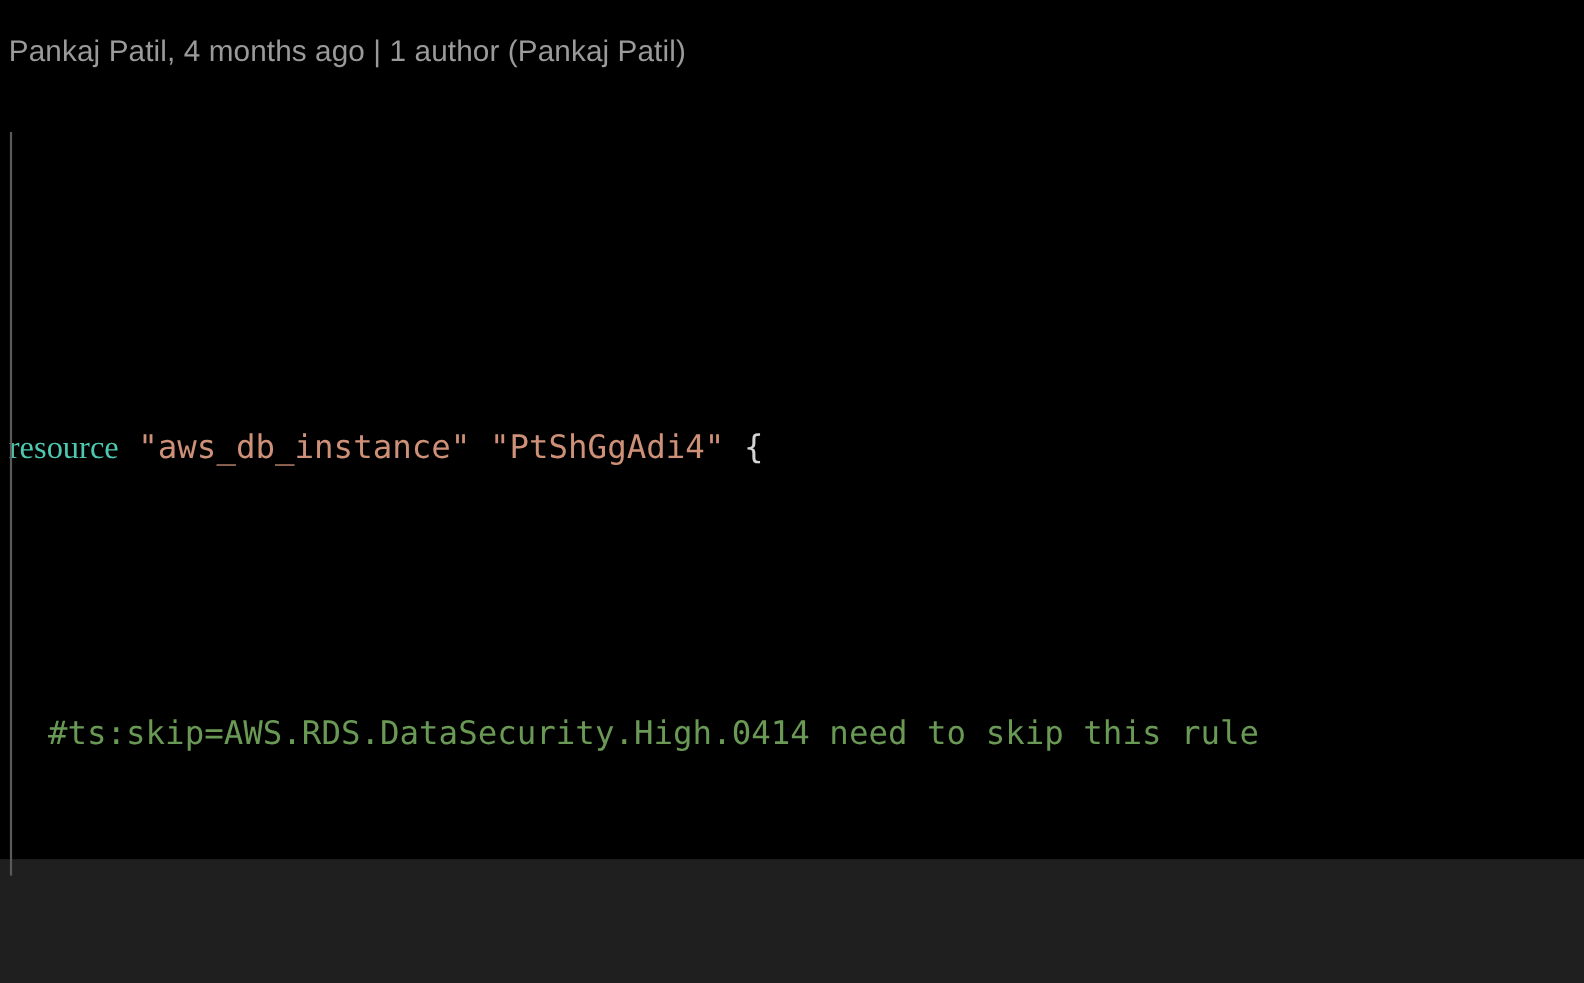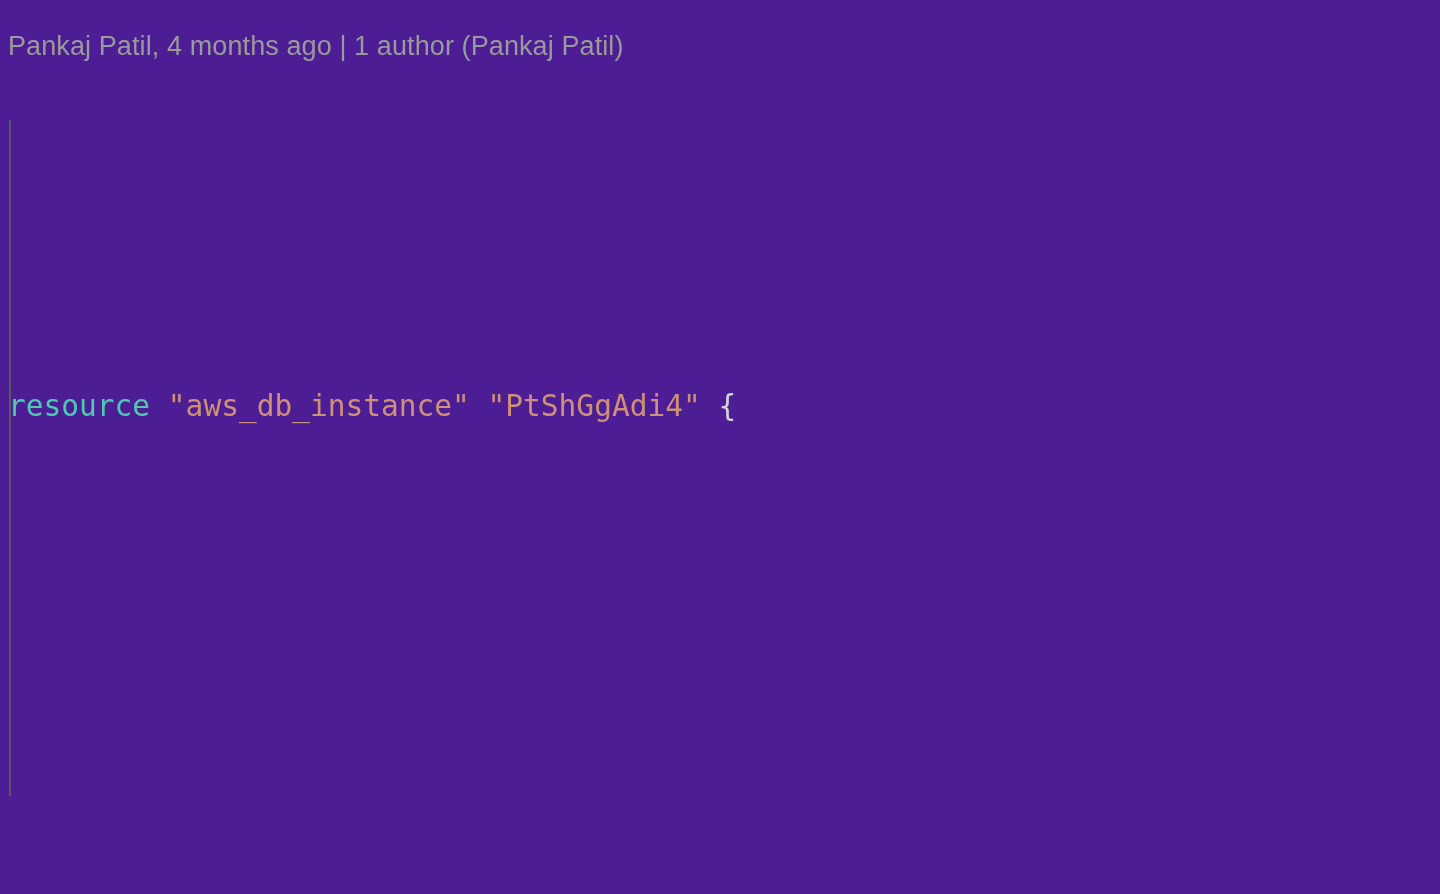--- a/index.html
+++ b/index.html
@@ -11,22 +11,22 @@
   body {
     width: 1440px;
     height: 894px;
     overflow: hidden;
     font-family: "DejaVu Sans Mono", monospace;
   }
 
   #editor {
     position: relative;
     width: 1440px;
-    height: 894px;
-    background: #4c1d95;
+    height: 781px;
+    background: #000000;
     box-sizing: border-box;
     padding-top: 24px;
   }
 
   
   .blame-line {
     height: 44px;
     line-height: 44px;
     padding-left: 8px;
     font-family: "Liberation Sans", sans-serif;
@@ -58,41 +58,42 @@
     position: absolute;
     left: 9px;
     top: 52px;
     width: 2px;
     height: 676px;
     background: #5a5a5a;
     pointer-events: none;
   }
 
   
-  .tok-keyword   { color: #4ec9b0; }
+  .tok-keyword   { color: #4ec9b0; font-family: Liberation Serif, serif; }
   .tok-string    { color: #ce9178; }
   .tok-comment   { color: #6a9955; }
   .tok-punct     { color: #d4d4d4; }
   .tok-plain     { color: #d4d4d4; }
 </style>
 </head>
 <body>
 
 <div id="editor">
 
   <div class="blame-line">Pankaj Patil, 4 months ago | 1 author (Pankaj Patil)</div>
 
   <div class="code">
 
     <div class="indent-guide"></div>
 
     
     <div class="code-line"><span class="tok-keyword">resource</span><span class="tok-plain"> </span><span class="tok-string">"aws_db_instance"</span><span class="tok-plain"> </span><span class="tok-string">"PtShGgAdi4"</span><span class="tok-plain"> </span><span class="tok-punct">{</span></div>
 
     
+    <div class="code-line"><span class="tok-plain">  </span><span class="tok-comment">#ts:skip=AWS.RDS.DataSecurity.High.0414 need to skip this rule</span></div>
 
     <div class="code-line"><span class="tok-plain">  </span></div>
 
     
     
 
     
     
 
   </div>

